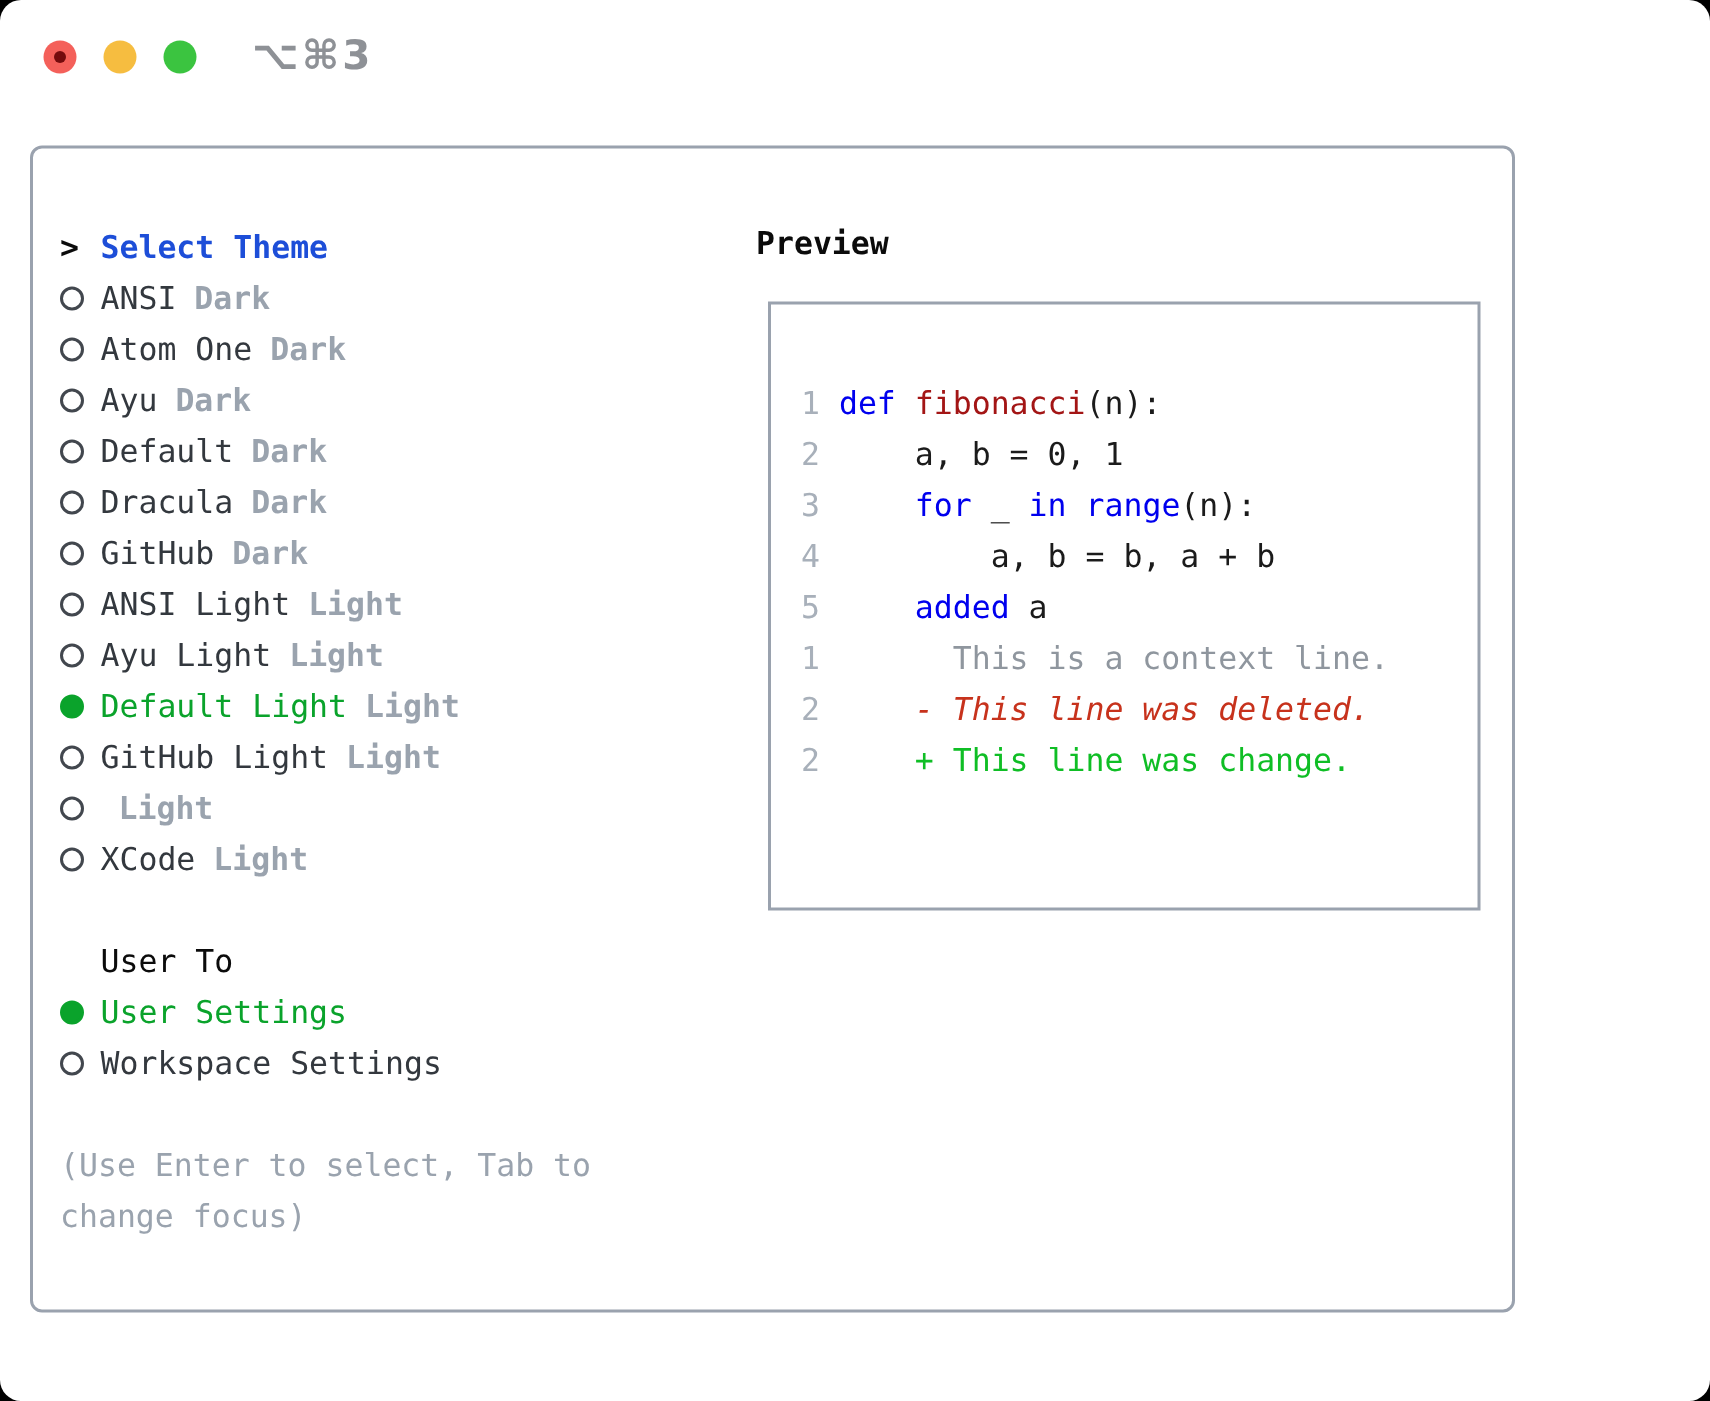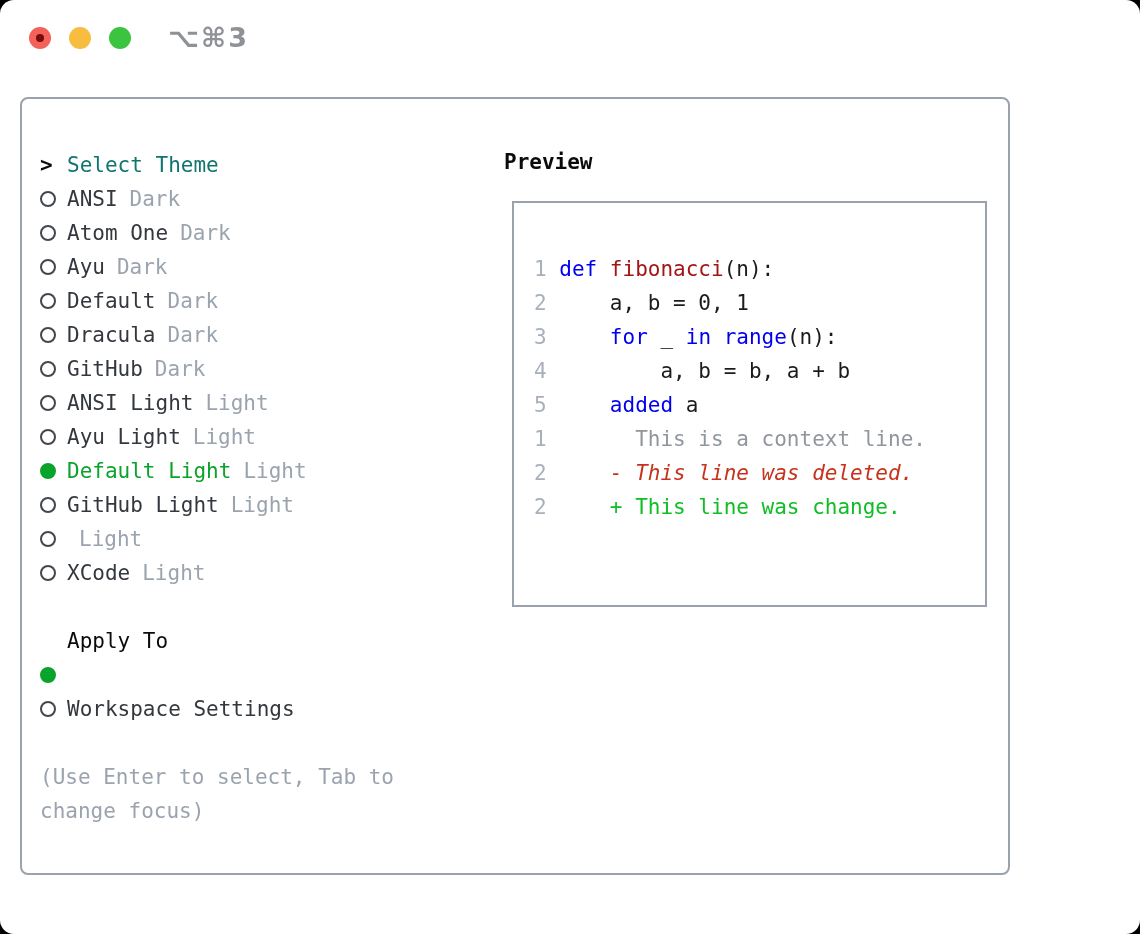--- a/index.html
+++ b/index.html
@@ -77,41 +77,41 @@
     display: inline-flex;
     align-items: center;
     width: 27px;
     flex: 0 0 27px;
   }
   .prompt {
     font-weight: bold;
     color: #0b0b0b;
   }
   .head {
-    font-weight: normal;
-    color: #0f766e;
+    font-weight: bold;
+    color: #1d4ed8;
   }
   .subhead {
     font-weight: normal;
     color: #0b0b0b;
   }
   .circle {
     width: 12px; height: 12px;
     border-radius: 50%;
     border: 2px solid #42474e;
     display: inline-block;
     box-sizing: content-box;
   }
   .selected .circle {
     background: var(--selected-green, #0aa32b);
     border-color: var(--selected-green, #0aa32b);
   }
   .t-name { color: var(--item-text, #33383e); }
   .selected .t-name { color: var(--selected-green, #0aa32b); }
-  .t-variant { color: var(--muted, #9aa3ae); margin-left: 12px; }
+  .t-variant { color: var(--muted, #9aa3ae); margin-left: 12px; font-weight: bold; }
   .apply-section { margin-top: 34px; }
   .hint {
     margin-top: 34px;
     max-width: 400px;
     color: var(--muted, #9aa3ae);
     white-space: normal;
     line-height: 34px;
   }
   
   .preview-title {
@@ -218,25 +218,25 @@
     <span class="marker"><span class="circle"></span></span><span class="t-variant">Light</span>
   </div>
 
   <div class="row theme-item">
     <span class="marker"><span class="circle"></span></span><span class="t-name">XCode</span><span class="t-variant">Light</span>
   </div>
 </div>
 
       <div class="apply-section">
         <div class="row">
-          <span class="marker"></span><span class="subhead">Apply To</span>
+          <span class="marker"></span><span class="subhead">User To</span>
         </div>
         <div id="apply-list">
   <div class="row theme-item selected">
-    <span class="marker"><span class="circle"></span></span>
+    <span class="marker"><span class="circle"></span></span><span class="t-name">User Settings</span>
   </div>
 
   <div class="row theme-item">
     <span class="marker"><span class="circle"></span></span><span class="t-name">Workspace Settings</span>
   </div>
 </div>
       </div>
 
       <div class="hint">(Use Enter to select, Tab to change focus)</div>
     </div>

